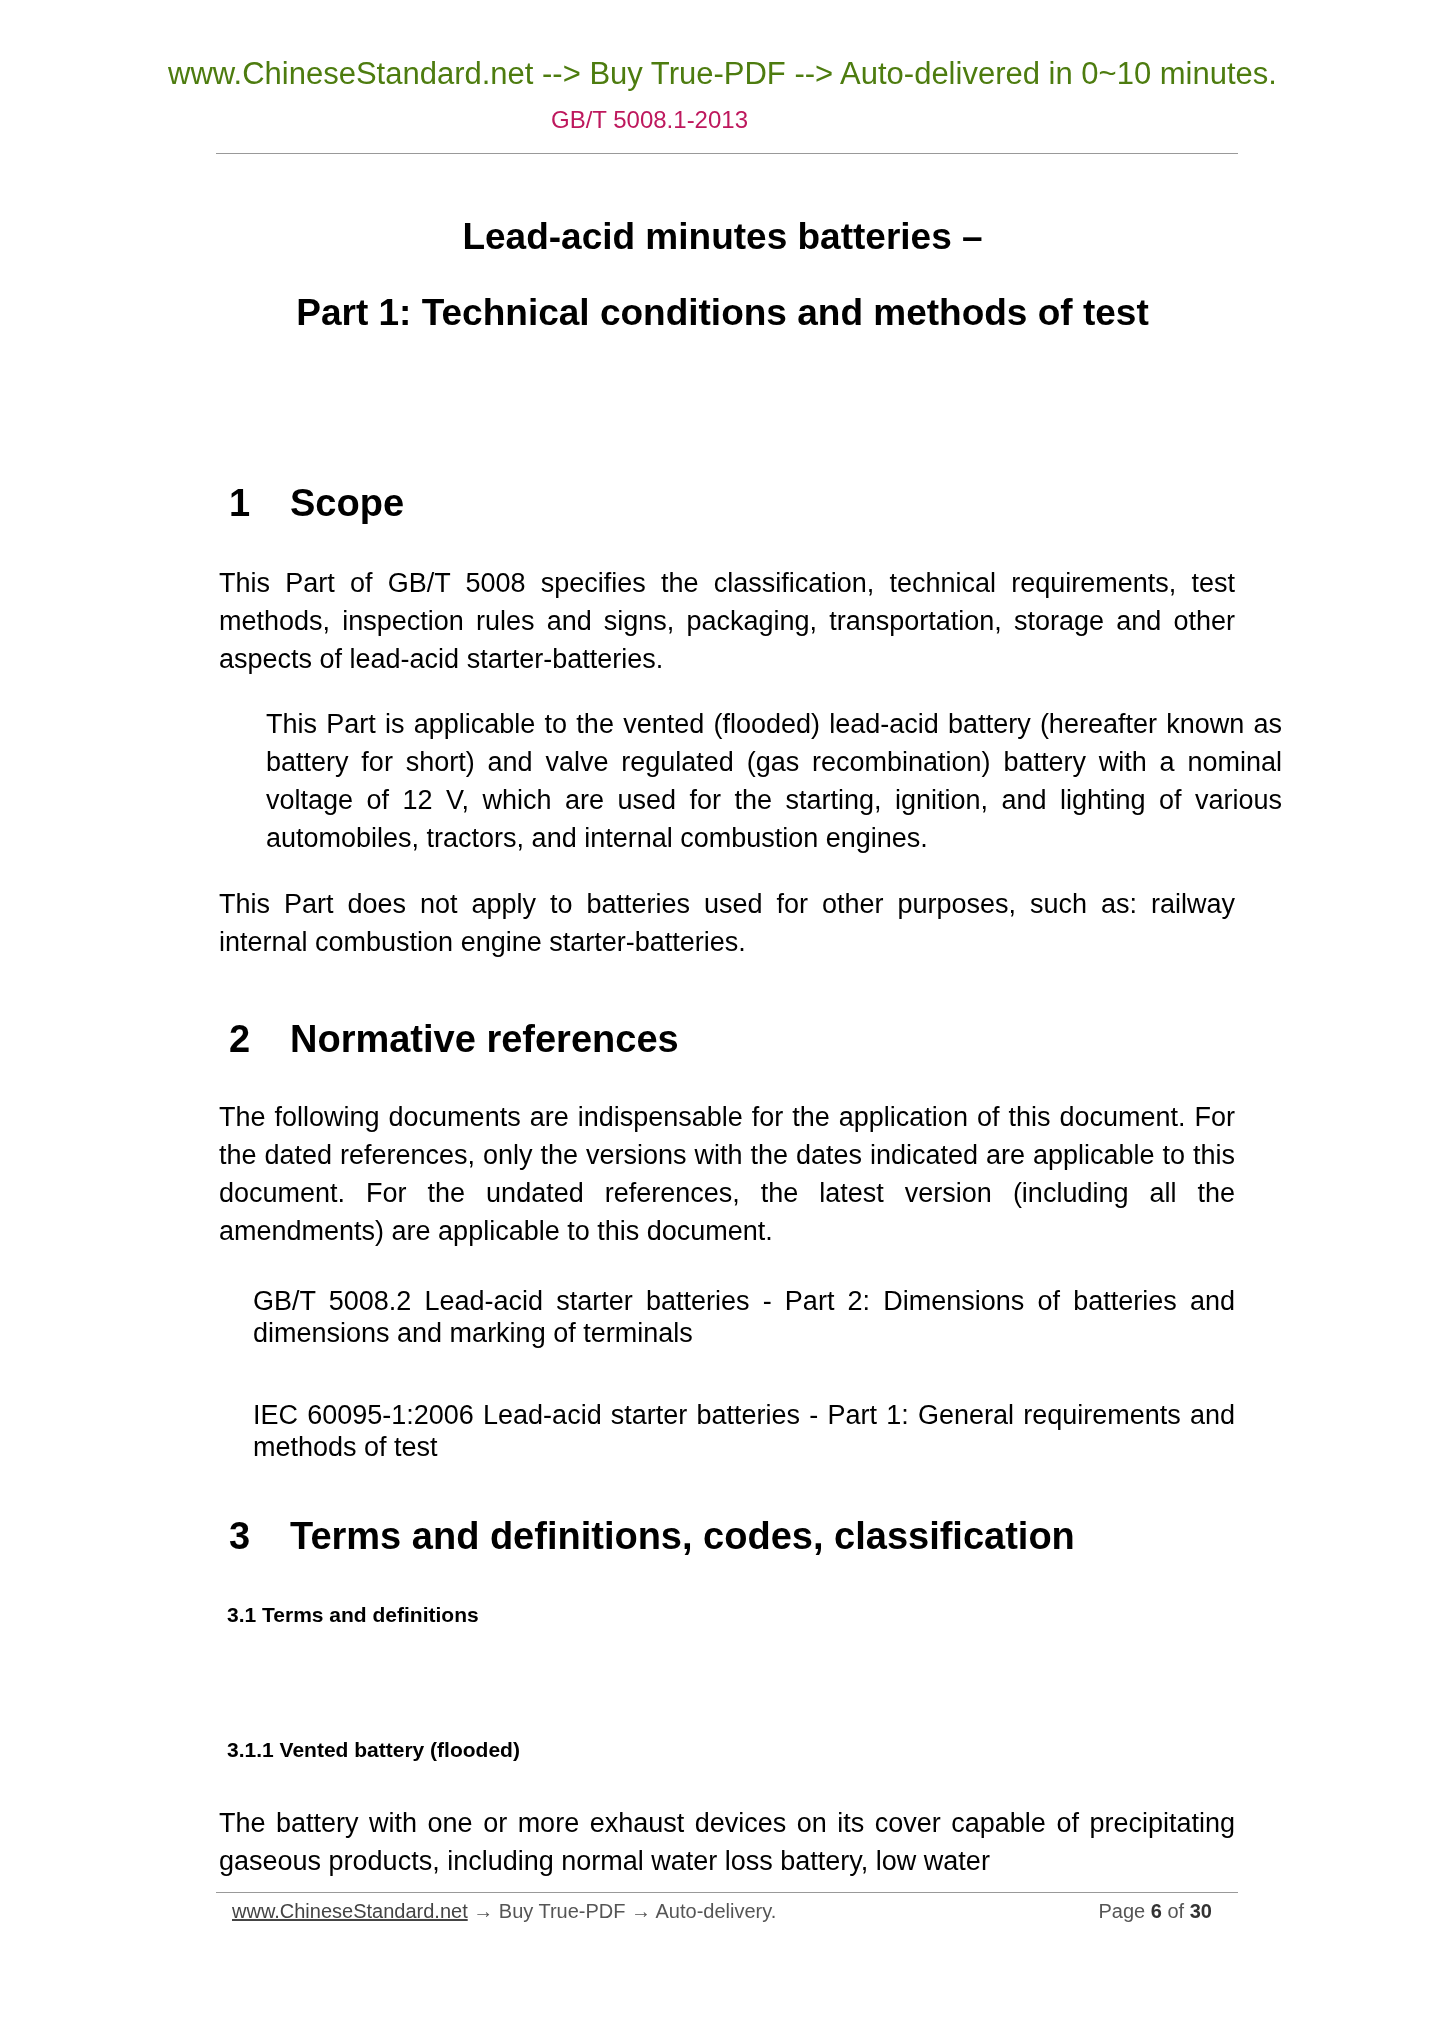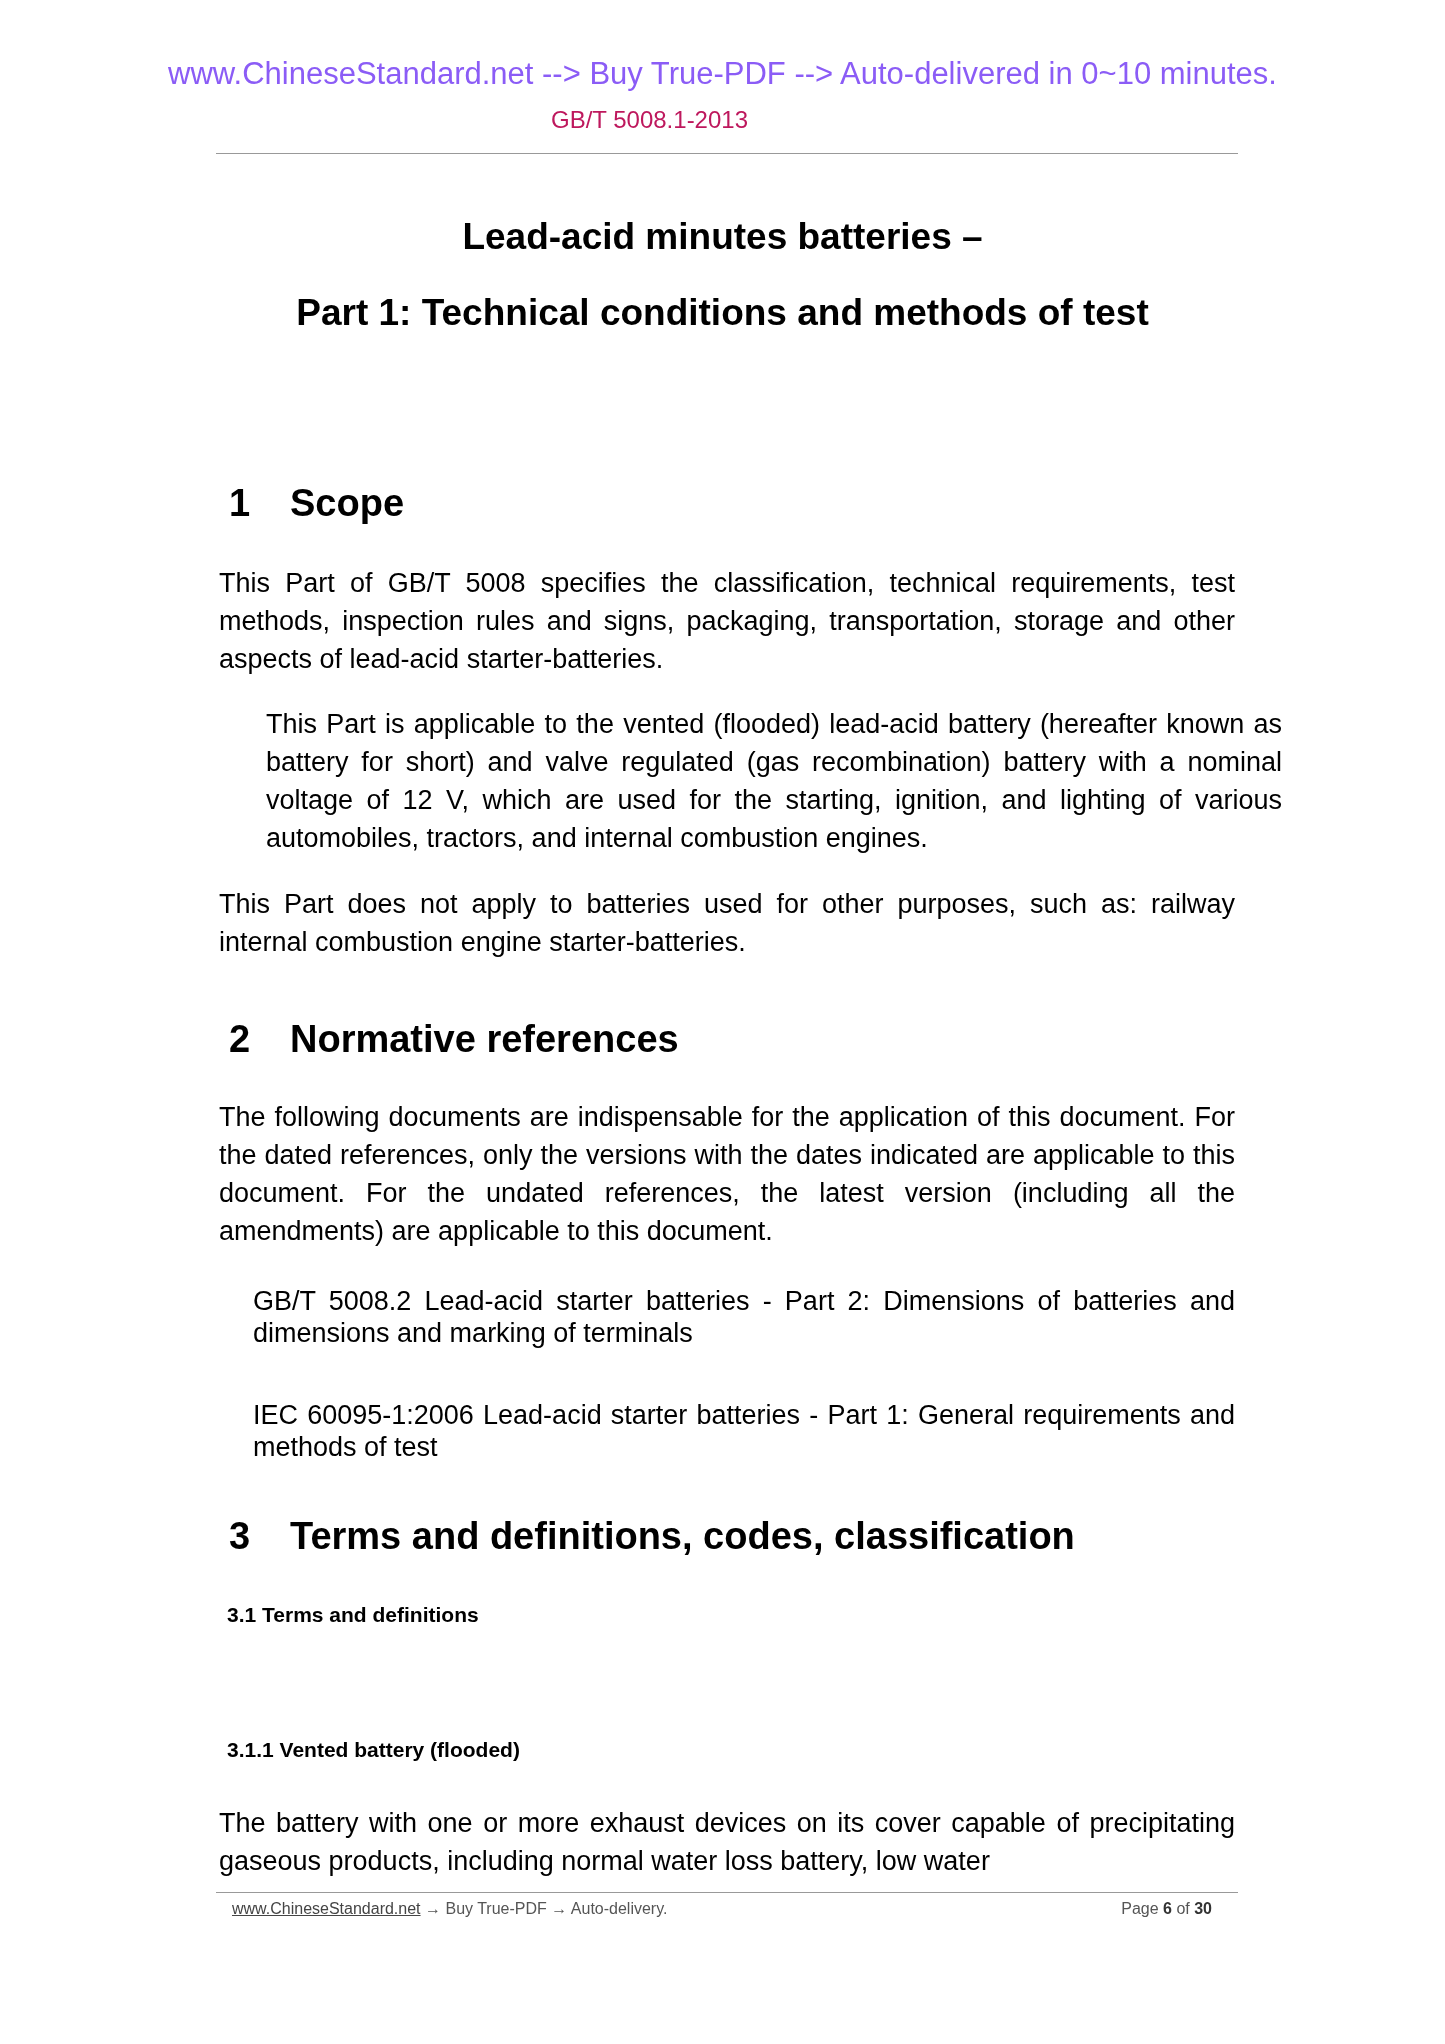--- a/index.html
+++ b/index.html
@@ -1,31 +1,31 @@
 <!DOCTYPE html>
 <html><head>
 <meta charset="utf-8">
 <style>
   html, body { margin:0; padding:0; background:#ffffff; }
   body { width:1445px; height:2044px; position:relative; overflow:hidden;
          font-family:"Liberation Sans", sans-serif; color:#000; }
   .top-banner { position:absolute; top:56px; left:0; width:1445px; text-align:center;
-                font-size:31px; color:#8b5cf6; }
+                font-size:31px; color:#4d7c0f; }
   .doc-code { position:absolute; top:106px; left:0; width:1299px; text-align:center;
               font-size:24px; color:#be185d; }
   .rule { position:absolute; left:216px; width:1022px; height:0; border-top:1.5px solid #999; }
   .title { position:absolute; left:0; width:1445px; text-align:center; font-weight:bold;
            font-size:37px; }
   .content { position:absolute; left:219px; width:1016px; }
   h1.sec { margin:10px; font-size:38px; font-weight:bold; position:absolute; left:0; white-space:nowrap; }
   h1.sec .num { display:inline-block; width:61px; }
   h2.sub { margin:0; font-size:21px; font-weight:bold; position:absolute; left:8px; white-space:nowrap; }
   p.para { margin:0; font-size:27px; line-height:38px; text-align:justify; position:absolute; left:0; width:1016px; }
   p.ref { margin:0; font-size:27px; line-height:32px; text-align:justify; position:absolute; left:34px; width:982px; }
-  .footer { position:absolute; top:1900px; left:232px; width:980px; font-size:16px; color:#555; }
+  .footer { position:absolute; top:1900px; left:232px; width:980px; font-size:20px; color:#555; }
   .footer .link { color:#444; text-decoration:underline; }
   .footer .page { position:absolute; right:0; top:0; }
   .footer b { color:#333; }
 </style>
 </head>
 <body>
 
 <div class="top-banner">www.ChineseStandard.net --&gt; Buy True-PDF --&gt; Auto-delivered in 0~10 minutes.</div>
 <div class="doc-code">GB/T 5008.1-2013</div>
 <div class="rule" style="top:153px;"></div>

